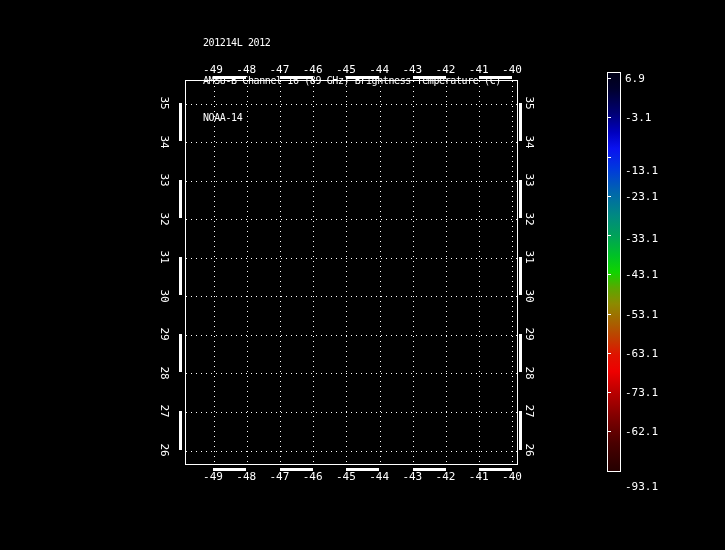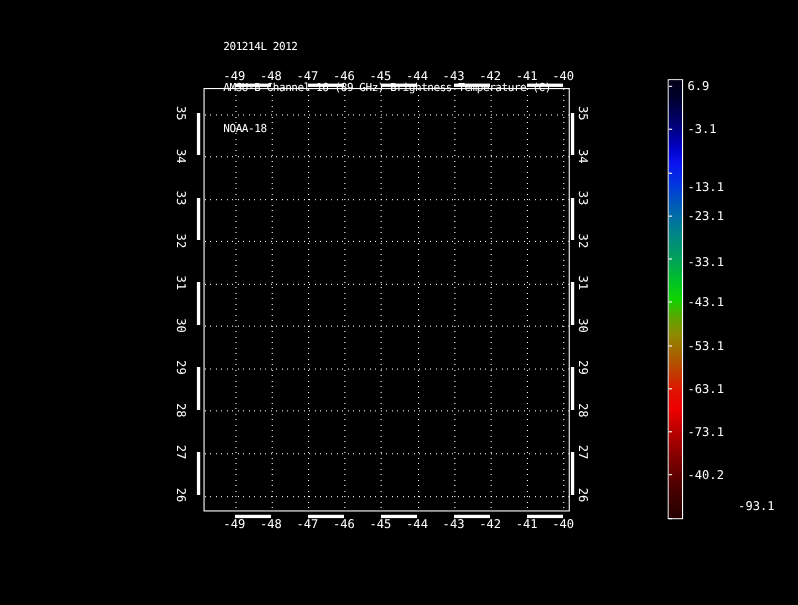--- a/index.html
+++ b/index.html
@@ -100,21 +100,21 @@
   }
 </style>
 </head>
 <body>
 
 <div id="screen">
 
   <div id="header-block">
     <div>201214L 2012</div>
     <div>AMSU-B Channel 16 (89 GHz) Brightness Temperature (C)</div>
-    <div>NOAA-18</div>
+    <div>NOAA-14</div>
   </div>
 
   <div class="fancy-h" style="top:76px"></div>
   <div class="fancy-h" style="top:468px"></div>
   <div class="fancy-v" style="left:179px"></div>
   <div class="fancy-v" style="left:519px"></div>
 
   <div id="plot-frame">
       <div class="grid-vline" style="left: 27.5px;"></div>
       <div class="grid-vline" style="left: 60.72px;"></div>
@@ -197,18 +197,18 @@
       <div class="cbar-label" style="top: 232px;">-33.1</div>
       <div class="cbar-tick" style="top: 274.3px;"></div>
       <div class="cbar-label" style="top: 268.3px;">-43.1</div>
       <div class="cbar-tick" style="top: 313.56px;"></div>
       <div class="cbar-label" style="top: 307.56px;">-53.1</div>
       <div class="cbar-tick" style="top: 352.82px;"></div>
       <div class="cbar-label" style="top: 346.82px;">-63.1</div>
       <div class="cbar-tick" style="top: 392.08px;"></div>
       <div class="cbar-label" style="top: 386.08px;">-73.1</div>
       <div class="cbar-tick" style="top: 431.34px;"></div>
-      <div class="cbar-label" style="top: 425.34px;">-40.2</div>
+      <div class="cbar-label" style="top: 425.34px;">-62.1</div>
       <div class="cbar-tick" style="top: 470.6px;"></div>
-      <div class="cbar-label" style="top: 454px; margin-left: 46px;">-93.1</div>
+      <div class="cbar-label" style="top: 480px;">-93.1</div>
     </div>
 
 </div>
 
 </body></html>

